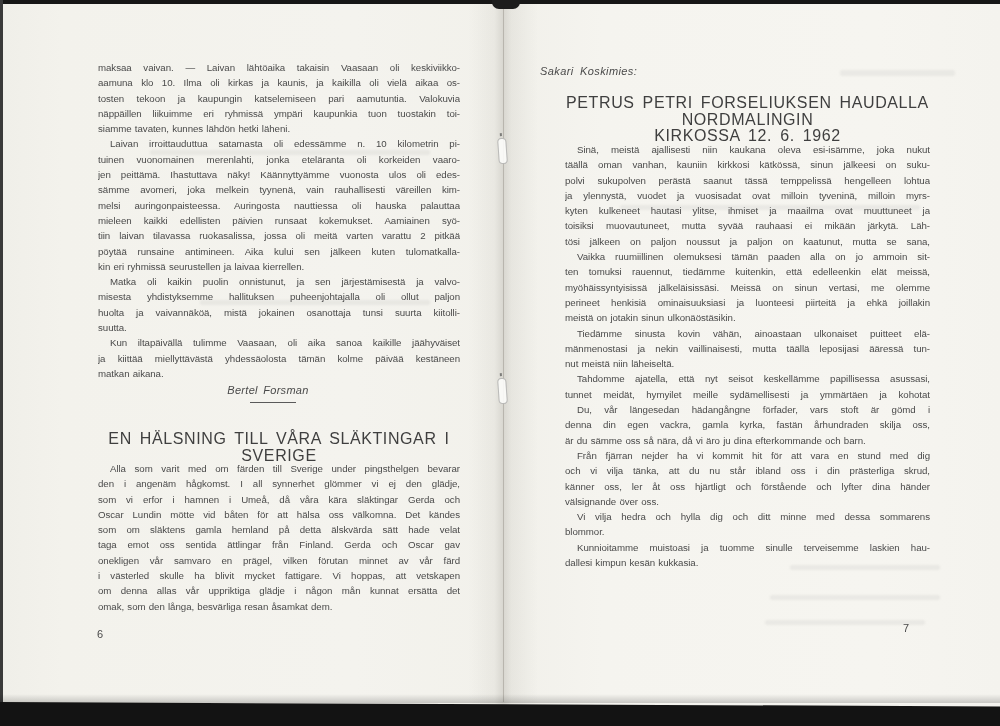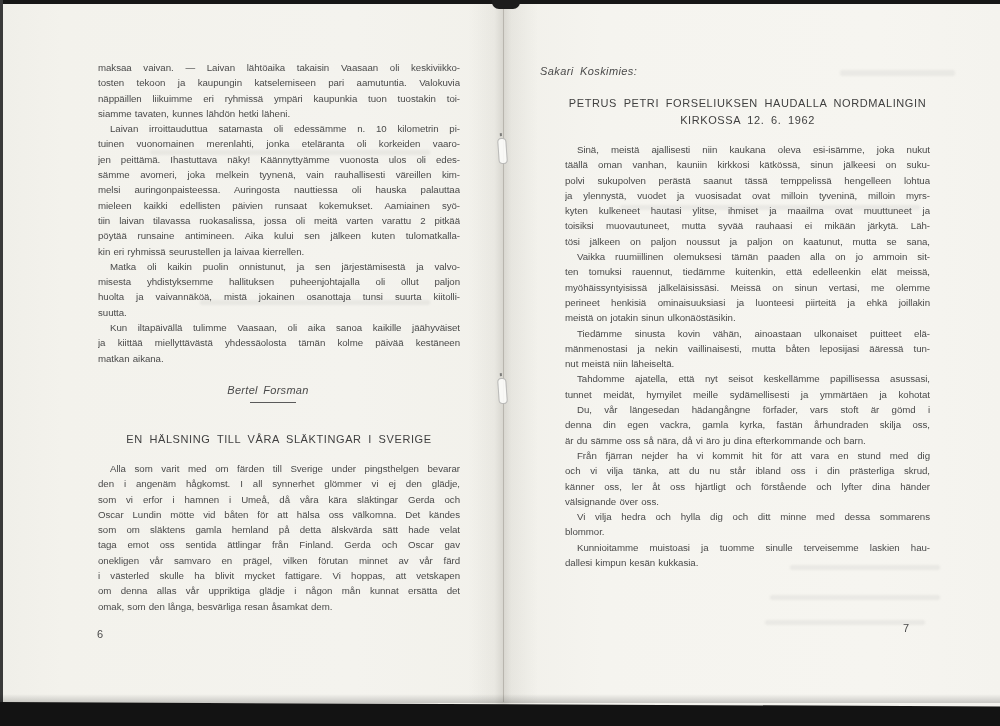--- a/index.html
+++ b/index.html
@@ -26,21 +26,21 @@
   .staple:before{content:"";position:absolute;left:2px;top:-6px;width:2px;height:3px;background:rgba(60,60,60,0.6);}
 
   
   .body-text{position:absolute;color:#4a4a4a;font-size:9.7px;letter-spacing:-0.05px;word-spacing:0.6px;}
   .para{margin:0;}
   .line{height:15.3px;line-height:15.3px;overflow:hidden;text-align:justify;text-align-last:justify;white-space:nowrap;}
   .line.last{text-align:left;text-align-last:left;}
   .line.indent{text-indent:12px;}
 
   .author{position:absolute;font-style:italic;font-size:11px;color:#4a4a4a;letter-spacing:0.4px;word-spacing:3px;}
-  .heading{position:absolute;color:#3f3f3f;font-size:11px;letter-spacing:0.6px;word-spacing:3px;text-align:center;line-height:16.5px;}
+  .heading{position:absolute;color:#3f3f3f;font-size:16px;letter-spacing:0.6px;word-spacing:3px;text-align:center;line-height:16.5px;}
   .signature{position:absolute;font-style:italic;font-size:11px;color:#4a4a4a;text-align:center;letter-spacing:0.3px;word-spacing:2px;}
   .divider{position:absolute;width:46px;border-top:1px solid #5a5a5a;}
   .pagenum{position:absolute;font-size:11px;color:#4a4a4a;}
 
   
   .ghost{position:absolute;background:rgba(125,125,125,0.09);filter:blur(1.2px);border-radius:2px;height:6px;}
 </style>
 </head>
 <body>
 
@@ -51,20 +51,21 @@
 <div class="ghost" style="left:620px;top:205px;width:300px;height:5px;"></div>
 <div class="ghost" style="left:790px;top:565px;width:150px;height:5px;"></div>
 <div class="ghost" style="left:770px;top:595px;width:170px;height:5px;"></div>
 <div class="ghost" style="left:765px;top:620px;width:160px;height:5px;"></div>
 <div class="ghost" style="left:150px;top:150px;width:280px;height:5px;"></div>
 <div class="ghost" style="left:200px;top:300px;width:230px;height:5px;"></div>
 
 <div class="body-text" style="left:98px;top:60px;width:362px;">
     <div class="para">
       <div class="line">maksaa vaivan. — Laivan lähtöaika takaisin Vaasaan oli keskiviikko-</div>
+      <div class="line">aamuna klo 10. Ilma oli kirkas ja kaunis, ja kaikilla oli vielä aikaa os-</div>
       <div class="line">tosten tekoon ja kaupungin katselemiseen pari aamutuntia. Valokuvia</div>
       <div class="line">näppäillen liikuimme eri ryhmissä ympäri kaupunkia tuon tuostakin toi-</div>
       <div class="line last">siamme tavaten, kunnes lähdön hetki läheni.</div>
     </div>
     <div class="para">
       <div class="line indent">Laivan irroittauduttua satamasta oli edessämme n. 10 kilometrin pi-</div>
       <div class="line">tuinen vuonomainen merenlahti, jonka eteläranta oli korkeiden vaaro-</div>
       <div class="line">jen peittämä. Ihastuttava näky! Käännyttyämme vuonosta ulos oli edes-</div>
       <div class="line">sämme avomeri, joka melkein tyynenä, vain rauhallisesti väreillen kim-</div>
       <div class="line">melsi auringonpaisteessa. Auringosta nauttiessa oli hauska palauttaa</div>
@@ -128,21 +129,21 @@
     </div>
     <div class="para">
       <div class="line indent">Vaikka ruumiillinen olemuksesi tämän paaden alla on jo ammoin sit-</div>
       <div class="line">ten tomuksi rauennut, tiedämme kuitenkin, että edelleenkin elät meissä,</div>
       <div class="line">myöhäissyntyisissä jälkeläisissäsi. Meissä on sinun vertasi, me olemme</div>
       <div class="line">perineet henkisiä ominaisuuksiasi ja luonteesi piirteitä ja ehkä joillakin</div>
       <div class="line last">meistä on jotakin sinun ulkonäöstäsikin.</div>
     </div>
     <div class="para">
       <div class="line indent">Tiedämme sinusta kovin vähän, ainoastaan ulkonaiset puitteet elä-</div>
-      <div class="line">mänmenostasi ja nekin vaillinaisesti, mutta båten leposijasi ääressä tun-</div>
+      <div class="line">mänmenostasi ja nekin vaillinaisesti, mutta täällä leposijasi ääressä tun-</div>
       <div class="line last">nut meistä niin läheiseltä.</div>
     </div>
     <div class="para">
       <div class="line indent">Tahdomme ajatella, että nyt seisot keskellämme papillisessa asussasi,</div>
       <div class="line">tunnet meidät, hymyilet meille sydämellisesti ja ymmärtäen ja kohotat</div>
     </div>
     <div class="para">
       <div class="line indent">Du, vår längesedan hädangångne förfader, vars stoft är gömd i</div>
       <div class="line">denna din egen vackra, gamla kyrka, fastän århundraden skilja oss,</div>
       <div class="line last">är du sämme oss så nära, då vi äro ju dina efterkommande och barn.</div>

